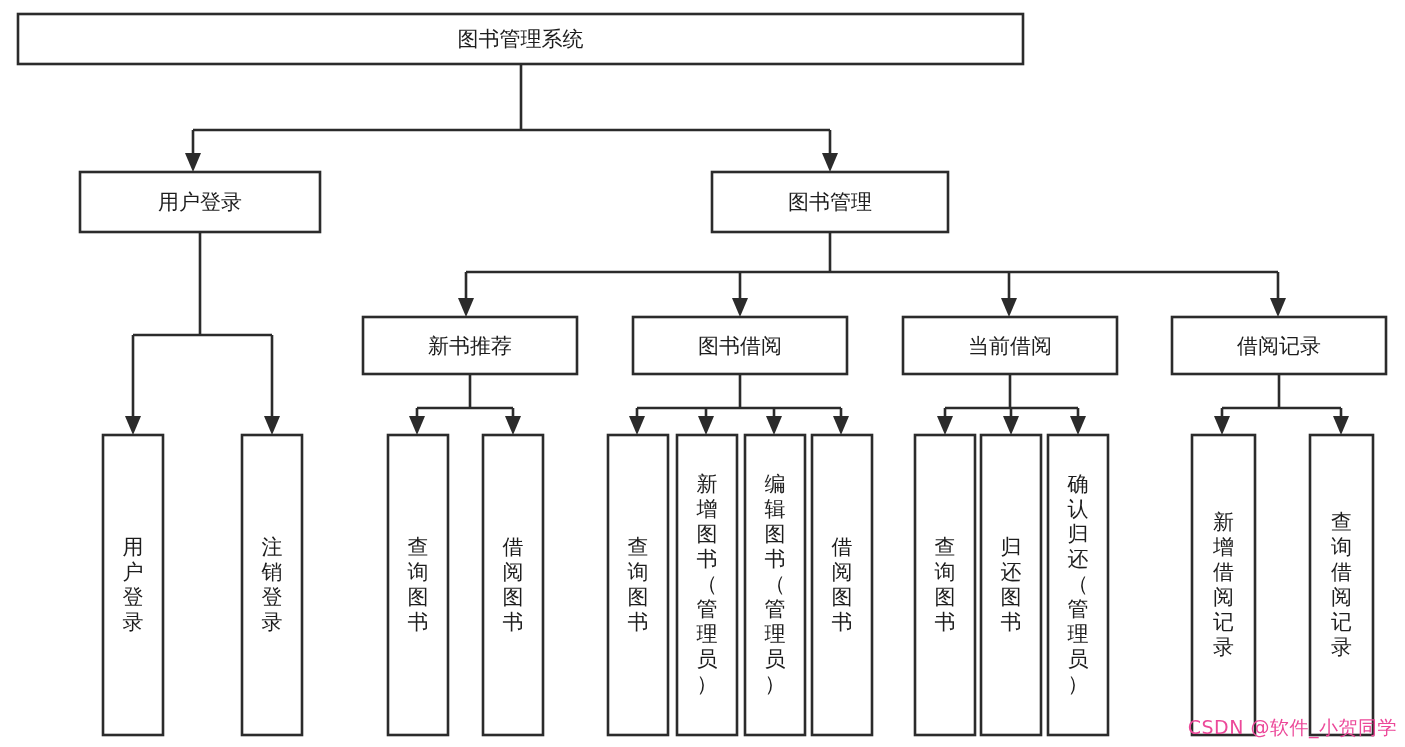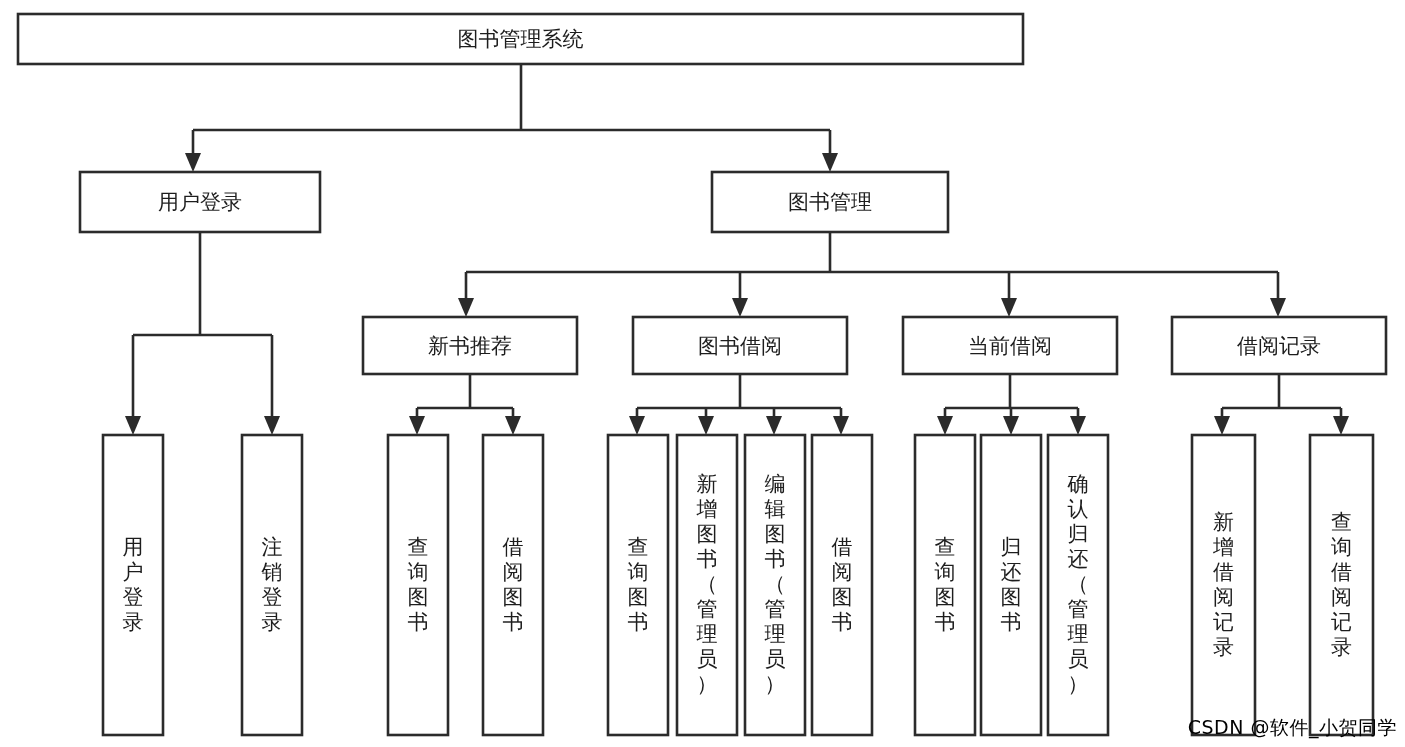--- a/index.html
+++ b/index.html
@@ -56,21 +56,21 @@
   .arrow-head {
     fill: #2b2b2b;
     stroke: none;
   }
   .watermark-text {
     position: absolute;
     right: 8px;
     bottom: 6px;
     font-family: "DejaVu Sans", "Liberation Sans", sans-serif;
     font-size: 19px;
-    color: #000000;
+    color: #ec4899;
     letter-spacing: 0.5px;
     user-select: none;
     white-space: nowrap;
   }
 </style>
 </head>
 <body>
 
 <div id="diagram-root">
   <svg class="flow-canvas" viewBox="0 0 1405 747">

